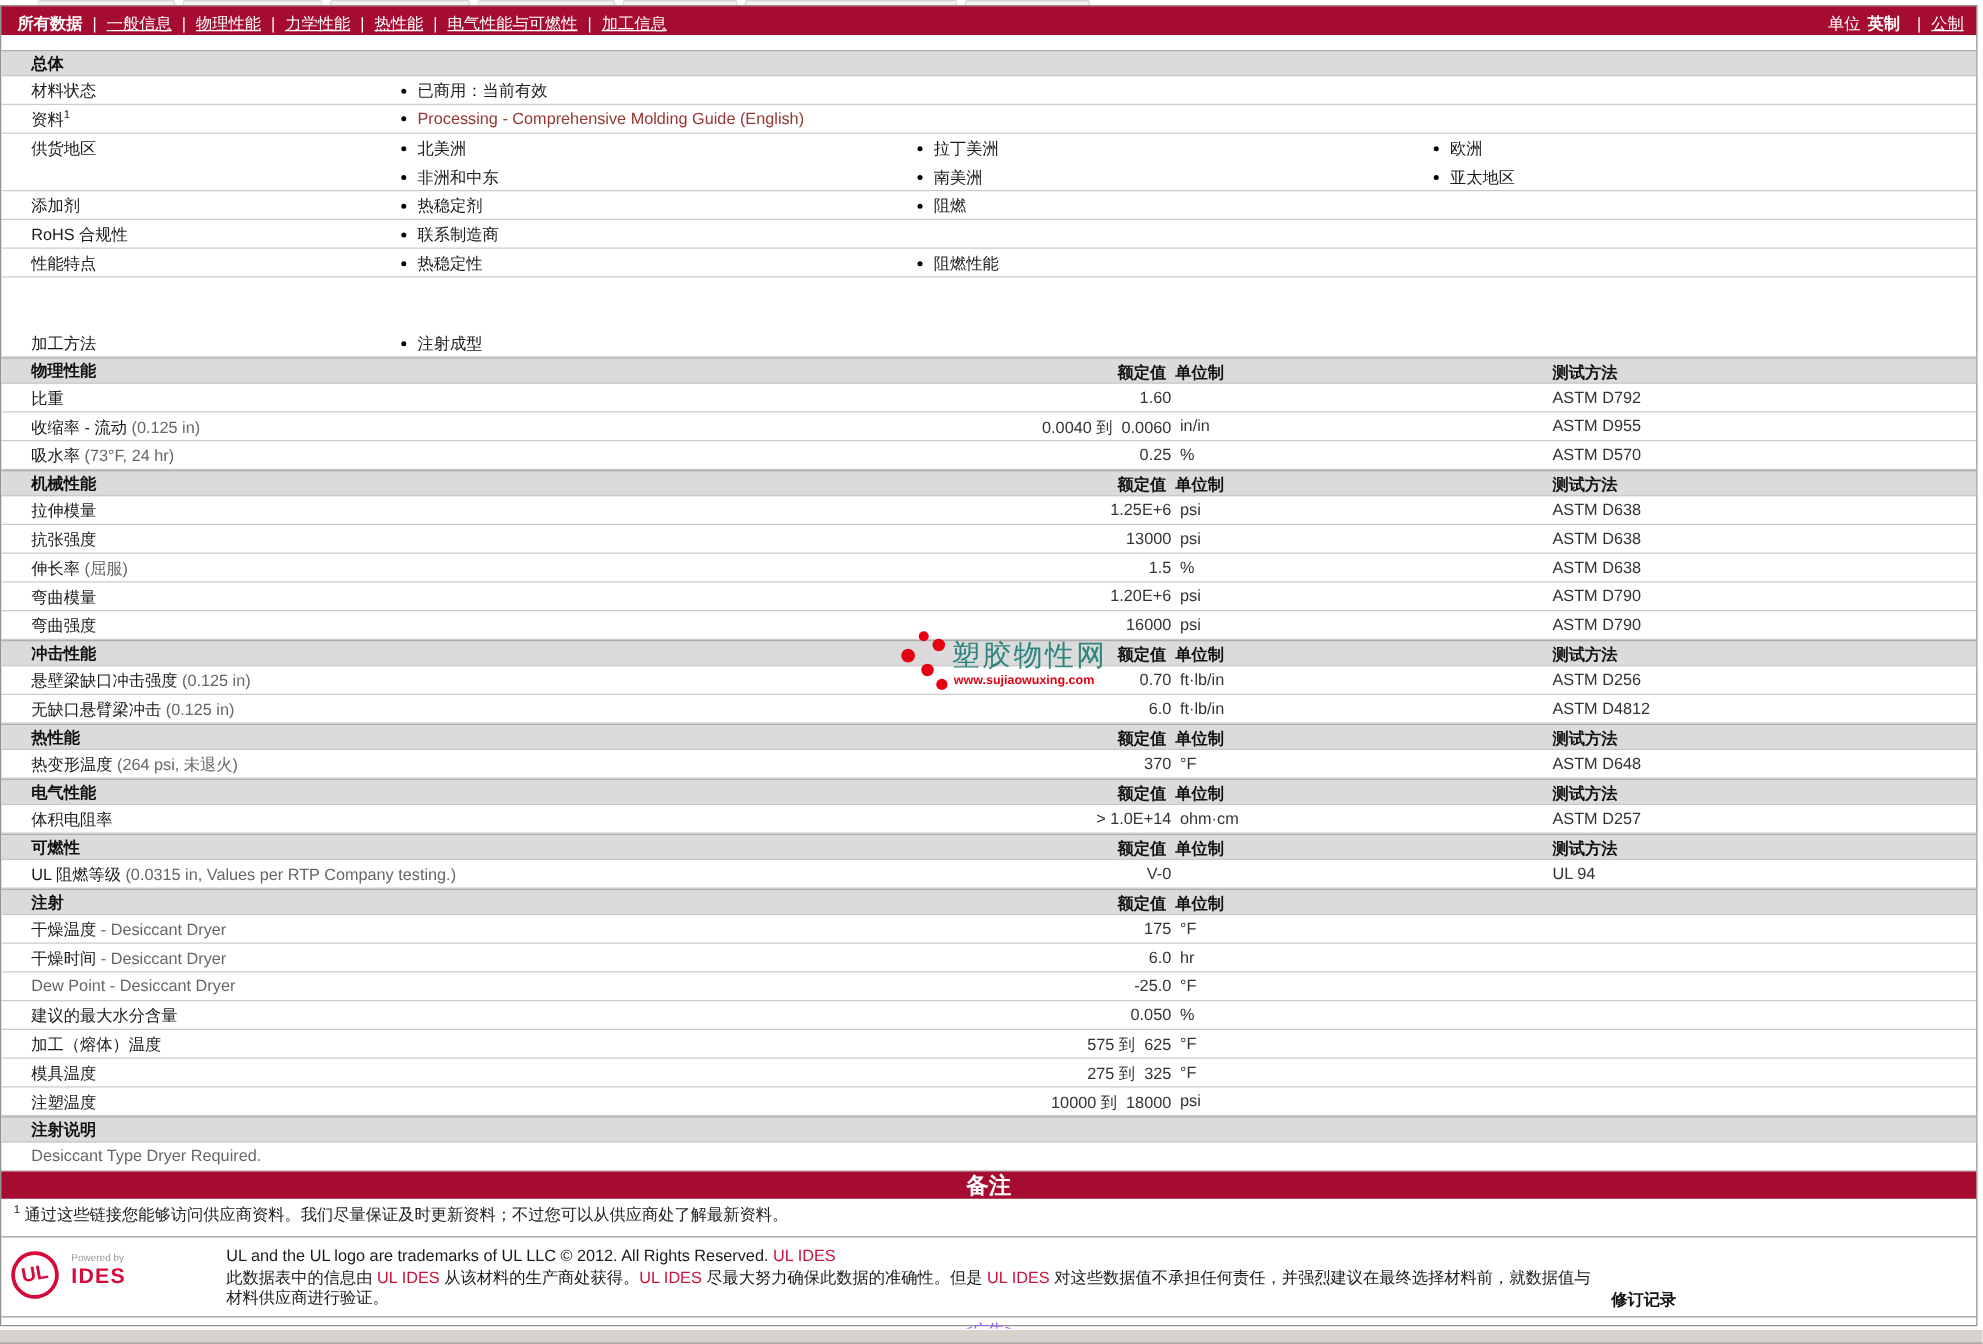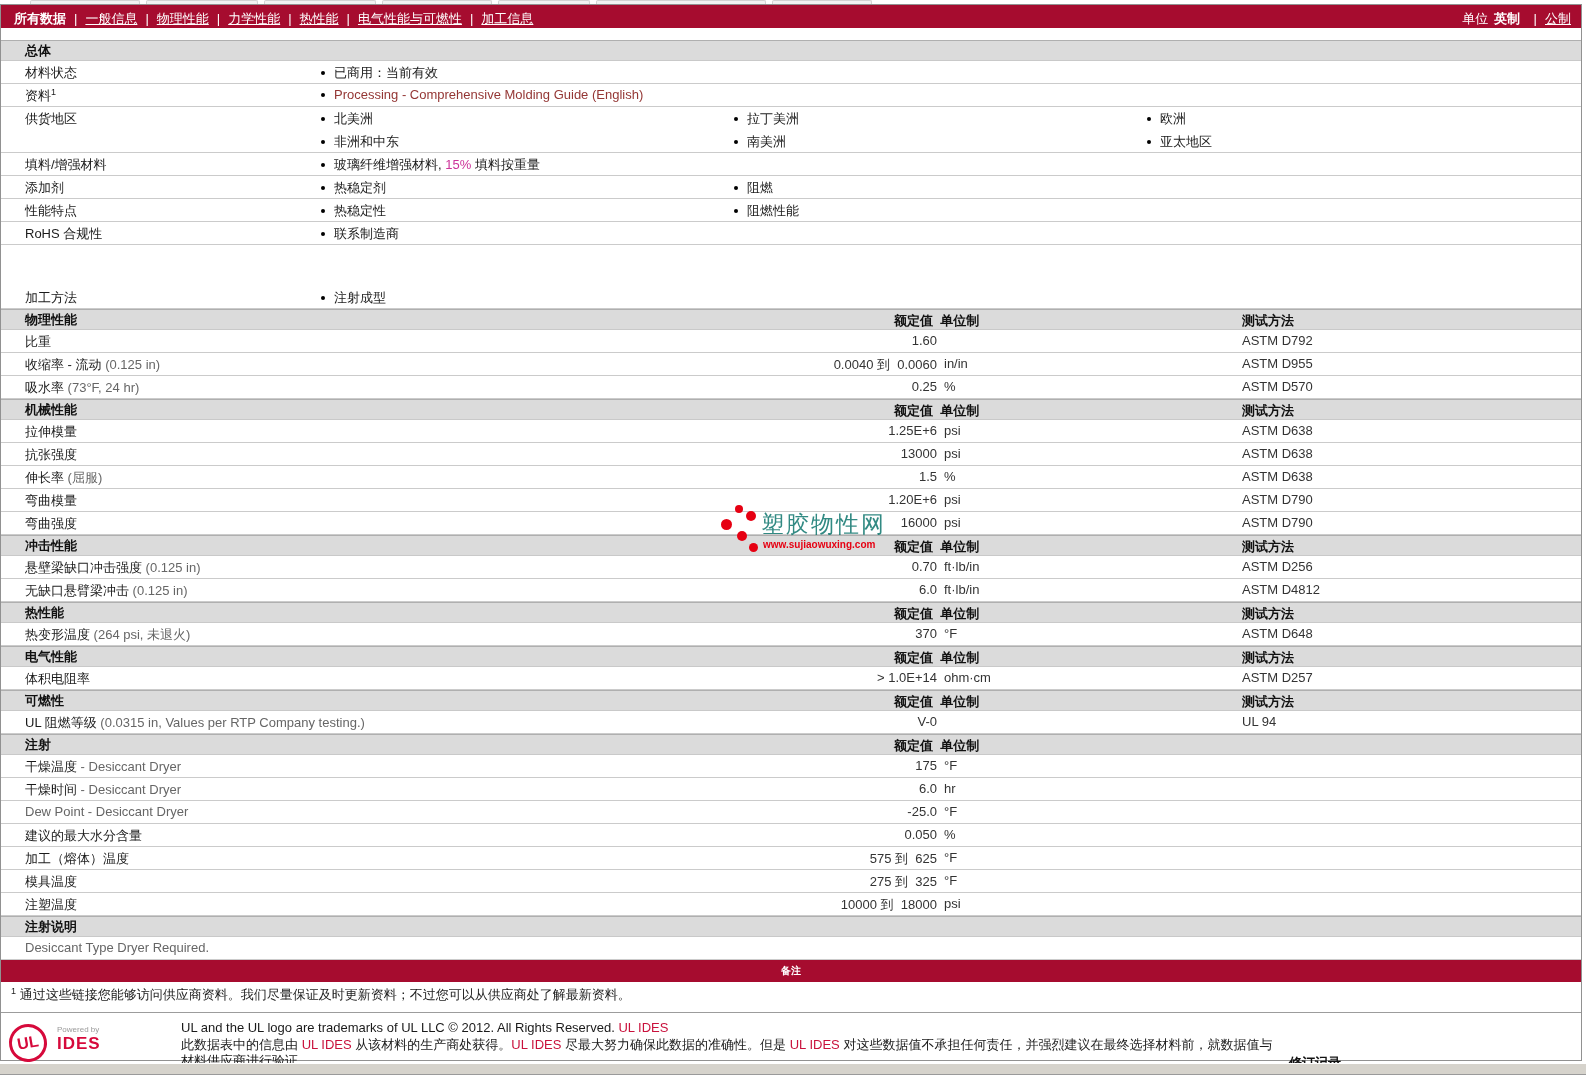--- a/index.html
+++ b/index.html
@@ -27,21 +27,21 @@
   .mth{position:absolute;left:1241px;top:3px;color:#333}
   .grow{position:relative;border-bottom:1px solid #CBCBCB;font-size:13px;color:#1a1a1a}
   .lbl{position:absolute;left:24px;top:3px;white-space:nowrap}
   .bcol{position:absolute;top:0}
   .bitem{height:23px;padding-top:3px;white-space:nowrap}
   .bdot{display:inline-block;width:4px;height:4px;background:#000;border-radius:50%;vertical-align:2px;margin-right:9px}
   .link{color:#943634;cursor:pointer}
   .hl{color:#CC3399}
   sup{font-size:9px;vertical-align:super;line-height:0}
   
-  .banner{height:22px;background:#A60C2F;color:#fff;font-weight:bold;font-size:10px;text-align:center;line-height:22px}
+  .banner{height:22px;background:#A60C2F;color:#fff;font-weight:bold;font-size:18px;text-align:center;line-height:22px}
   .footnote{height:24px;font-size:13px;color:#222;padding:4px 0 0 10px}
   
   .footer{position:relative;border-top:1px solid #9C9C9C;height:64px;margin-top:6px}
   .ul-badge{position:absolute;left:8px;top:11px;width:38px;height:38px;border:3px solid #D6093B;border-radius:50%;color:#D6093B;font-weight:bold;font-size:16px;text-align:center;line-height:32px;transform:rotate(-10deg)}
   .powered{position:absolute;left:56px;top:12px}
   .pby{font-size:8px;color:#9a9a9a}
   .ides{font-size:17px;color:#D6093B;font-weight:bold;letter-spacing:1px}
   .legal{position:absolute;left:180px;top:7px;width:1095px;font-size:13px;color:#1a1a1a;line-height:16.5px}
   .redtxt{color:#C9113C;cursor:pointer}
   .revision{position:absolute;left:1288px;top:7px;font-size:13px;color:#111;line-height:17px;white-space:pre}
@@ -105,47 +105,41 @@
         <div class="bcol" style="left: 733px;">
           <div class="bitem"><span class="bdot"></span><span>拉丁美洲</span></div>
           <div class="bitem"><span class="bdot"></span><span>南美洲</span></div>
         </div>
         <div class="bcol" style="left: 1146px;">
           <div class="bitem"><span class="bdot"></span><span>欧洲</span></div>
           <div class="bitem"><span class="bdot"></span><span>亚太地区</span></div>
         </div>
       </div>
       <div class="grow" style="height: 23px;">
-        <span class="lbl">填料/增强材料</span>
-        <div class="bcol" style="left: 320px;">
-          <div class="bitem"><span class="bdot"></span><span>玻璃纤维增强材料, </span><span class="hl">15%</span><span> 填料按重量</span></div>
-        </div>
-      </div>
-      <div class="grow" style="height: 23px;">
         <span class="lbl">添加剂</span>
         <div class="bcol" style="left: 320px;">
           <div class="bitem"><span class="bdot"></span><span>热稳定剂</span></div>
         </div>
         <div class="bcol" style="left: 733px;">
           <div class="bitem"><span class="bdot"></span><span>阻燃</span></div>
         </div>
       </div>
       <div class="grow" style="height: 23px;">
+        <span class="lbl">RoHS 合规性</span>
+        <div class="bcol" style="left: 320px;">
+          <div class="bitem"><span class="bdot"></span><span>联系制造商</span></div>
+        </div>
+      </div>
+      <div class="grow" style="height: 23px;">
         <span class="lbl">性能特点</span>
         <div class="bcol" style="left: 320px;">
           <div class="bitem"><span class="bdot"></span><span>热稳定性</span></div>
         </div>
         <div class="bcol" style="left: 733px;">
           <div class="bitem"><span class="bdot"></span><span>阻燃性能</span></div>
-        </div>
-      </div>
-      <div class="grow" style="height: 23px;">
-        <span class="lbl">RoHS 合规性</span>
-        <div class="bcol" style="left: 320px;">
-          <div class="bitem"><span class="bdot"></span><span>联系制造商</span></div>
         </div>
       </div>
       <div class="grow" style="height: 23px; margin-top: 41px;">
         <span class="lbl">加工方法</span>
         <div class="bcol" style="left: 320px;">
           <div class="bitem"><span class="bdot"></span><span>注射成型</span></div>
         </div>
       </div>
     </div>
 

